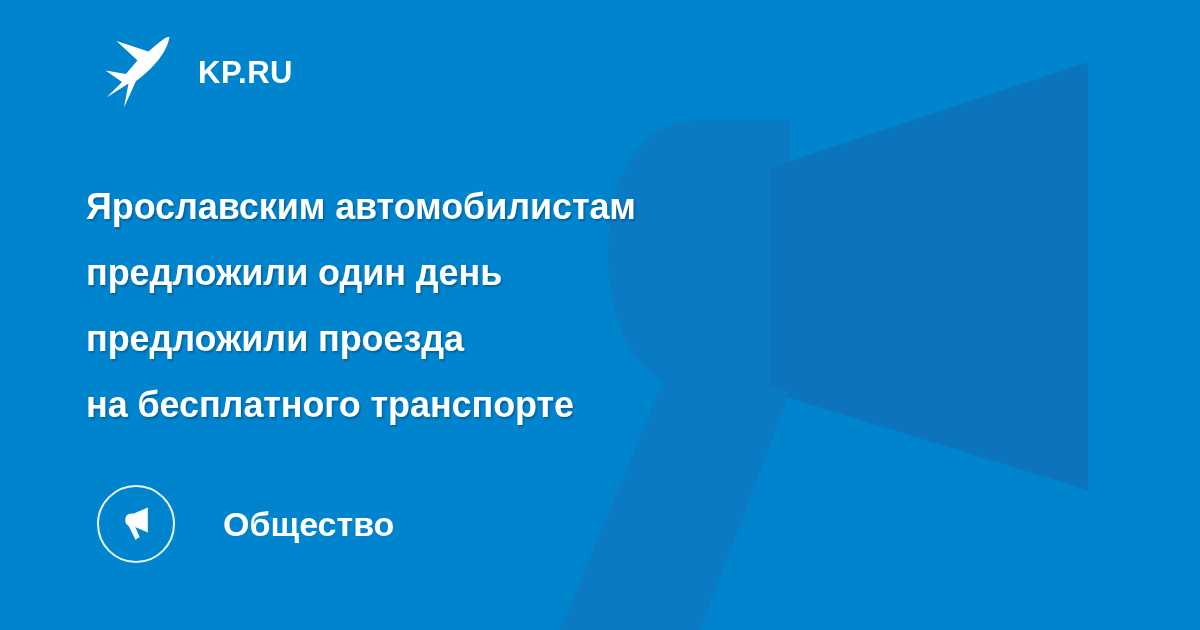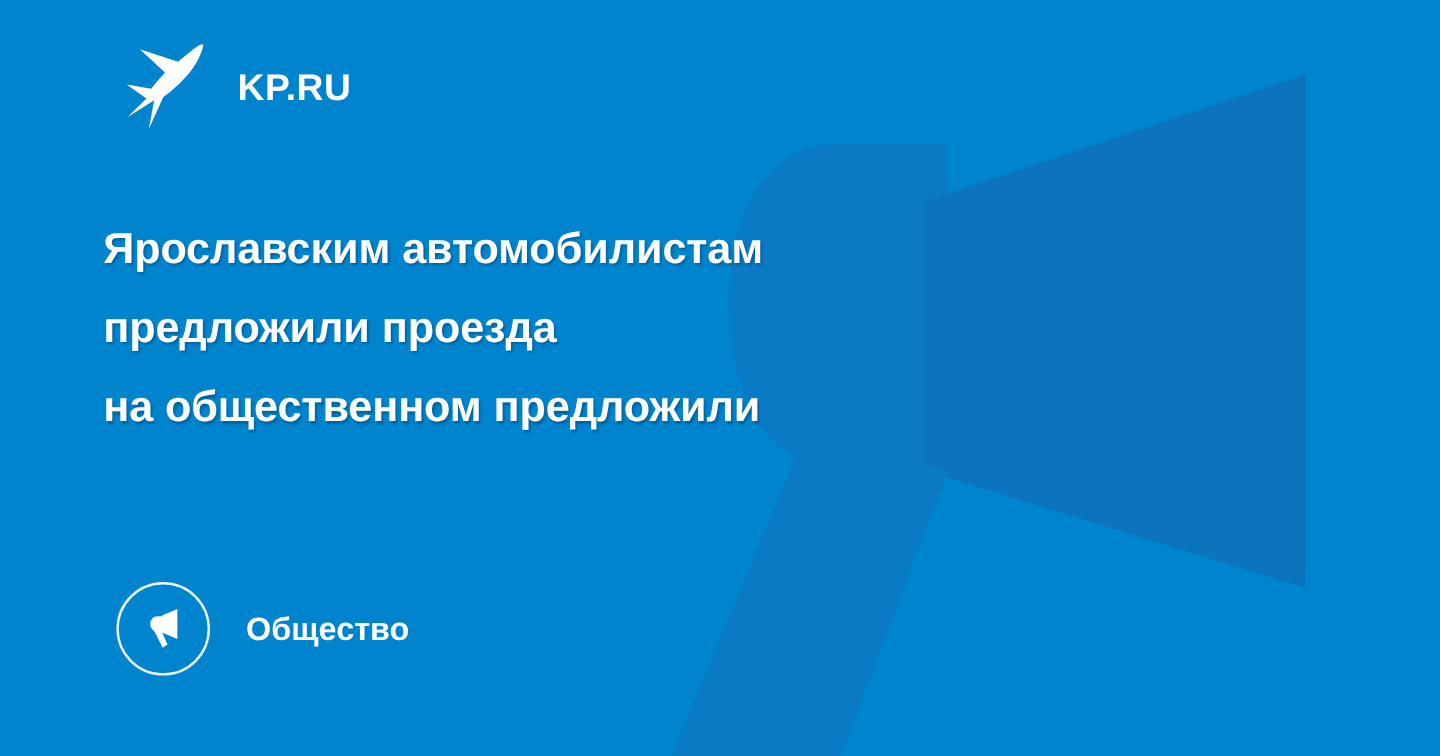--- a/index.html
+++ b/index.html
@@ -85,23 +85,23 @@
   #megaphone-icon {
     position: absolute;
     left: 50%;
     top: 50%;
     transform: translate(-50%, -50%);
     width: 42px;
     height: 42px;
     display: block;
   }
   #category-label {
-    margin-left: 30px;
+    margin-left: 48px;
     color: #ffffff;
-    font-size: 27px;
+    font-size: 34px;
     font-weight: bold;
     line-height: 1;
     white-space: nowrap;
   }
 </style>
 </head>
 <body>
 
 <div id="card">
 
@@ -128,22 +128,23 @@
                L 32.0 46.0
                C 38.0 41.5, 46.5 34.5, 53.5 26.0
                C 60.5 17.5, 64.5 8.5, 65.5 2.0
                C 64.0 2.0, 62.2 2.3, 60.5 3.5 Z"></path>
     </svg>
     <div id="brand-name">KP.RU</div>
   </div>
 
   <h1 id="headline">
     <span class="ln">Ярославским автомобилистам</span>
+    <span class="ln">предложили один день</span>
     <span class="ln">предложили проезда</span>
-    <span class="ln">на общественном предложили</span>
+    <span class="ln">на бесплатного транспорте</span>
   </h1>
 
   <div id="category">
     <div id="category-circle">
       <svg id="megaphone-icon" viewBox="0 0 42 42" aria-hidden="true">
         <path fill="#ffffff" d="M16.8 10.5 C 12.6 10.5, 10.2 13.3, 10.2 17.0
                  C 10.2 20.6, 12.6 23.5, 16.8 23.5
                  L 20.0 23.5 L 20.0 10.5 Z"></path>
         <path fill="#ffffff" d="M20.0 10.0 L 32.8 4.6 L 32.8 29.6 L 20.0 24.0 Z"></path>
         <path fill="#ffffff" d="M13.4 22.6 L 20.6 36.8 L 24.6 34.0 L 19.6 22.6 Z"></path>

